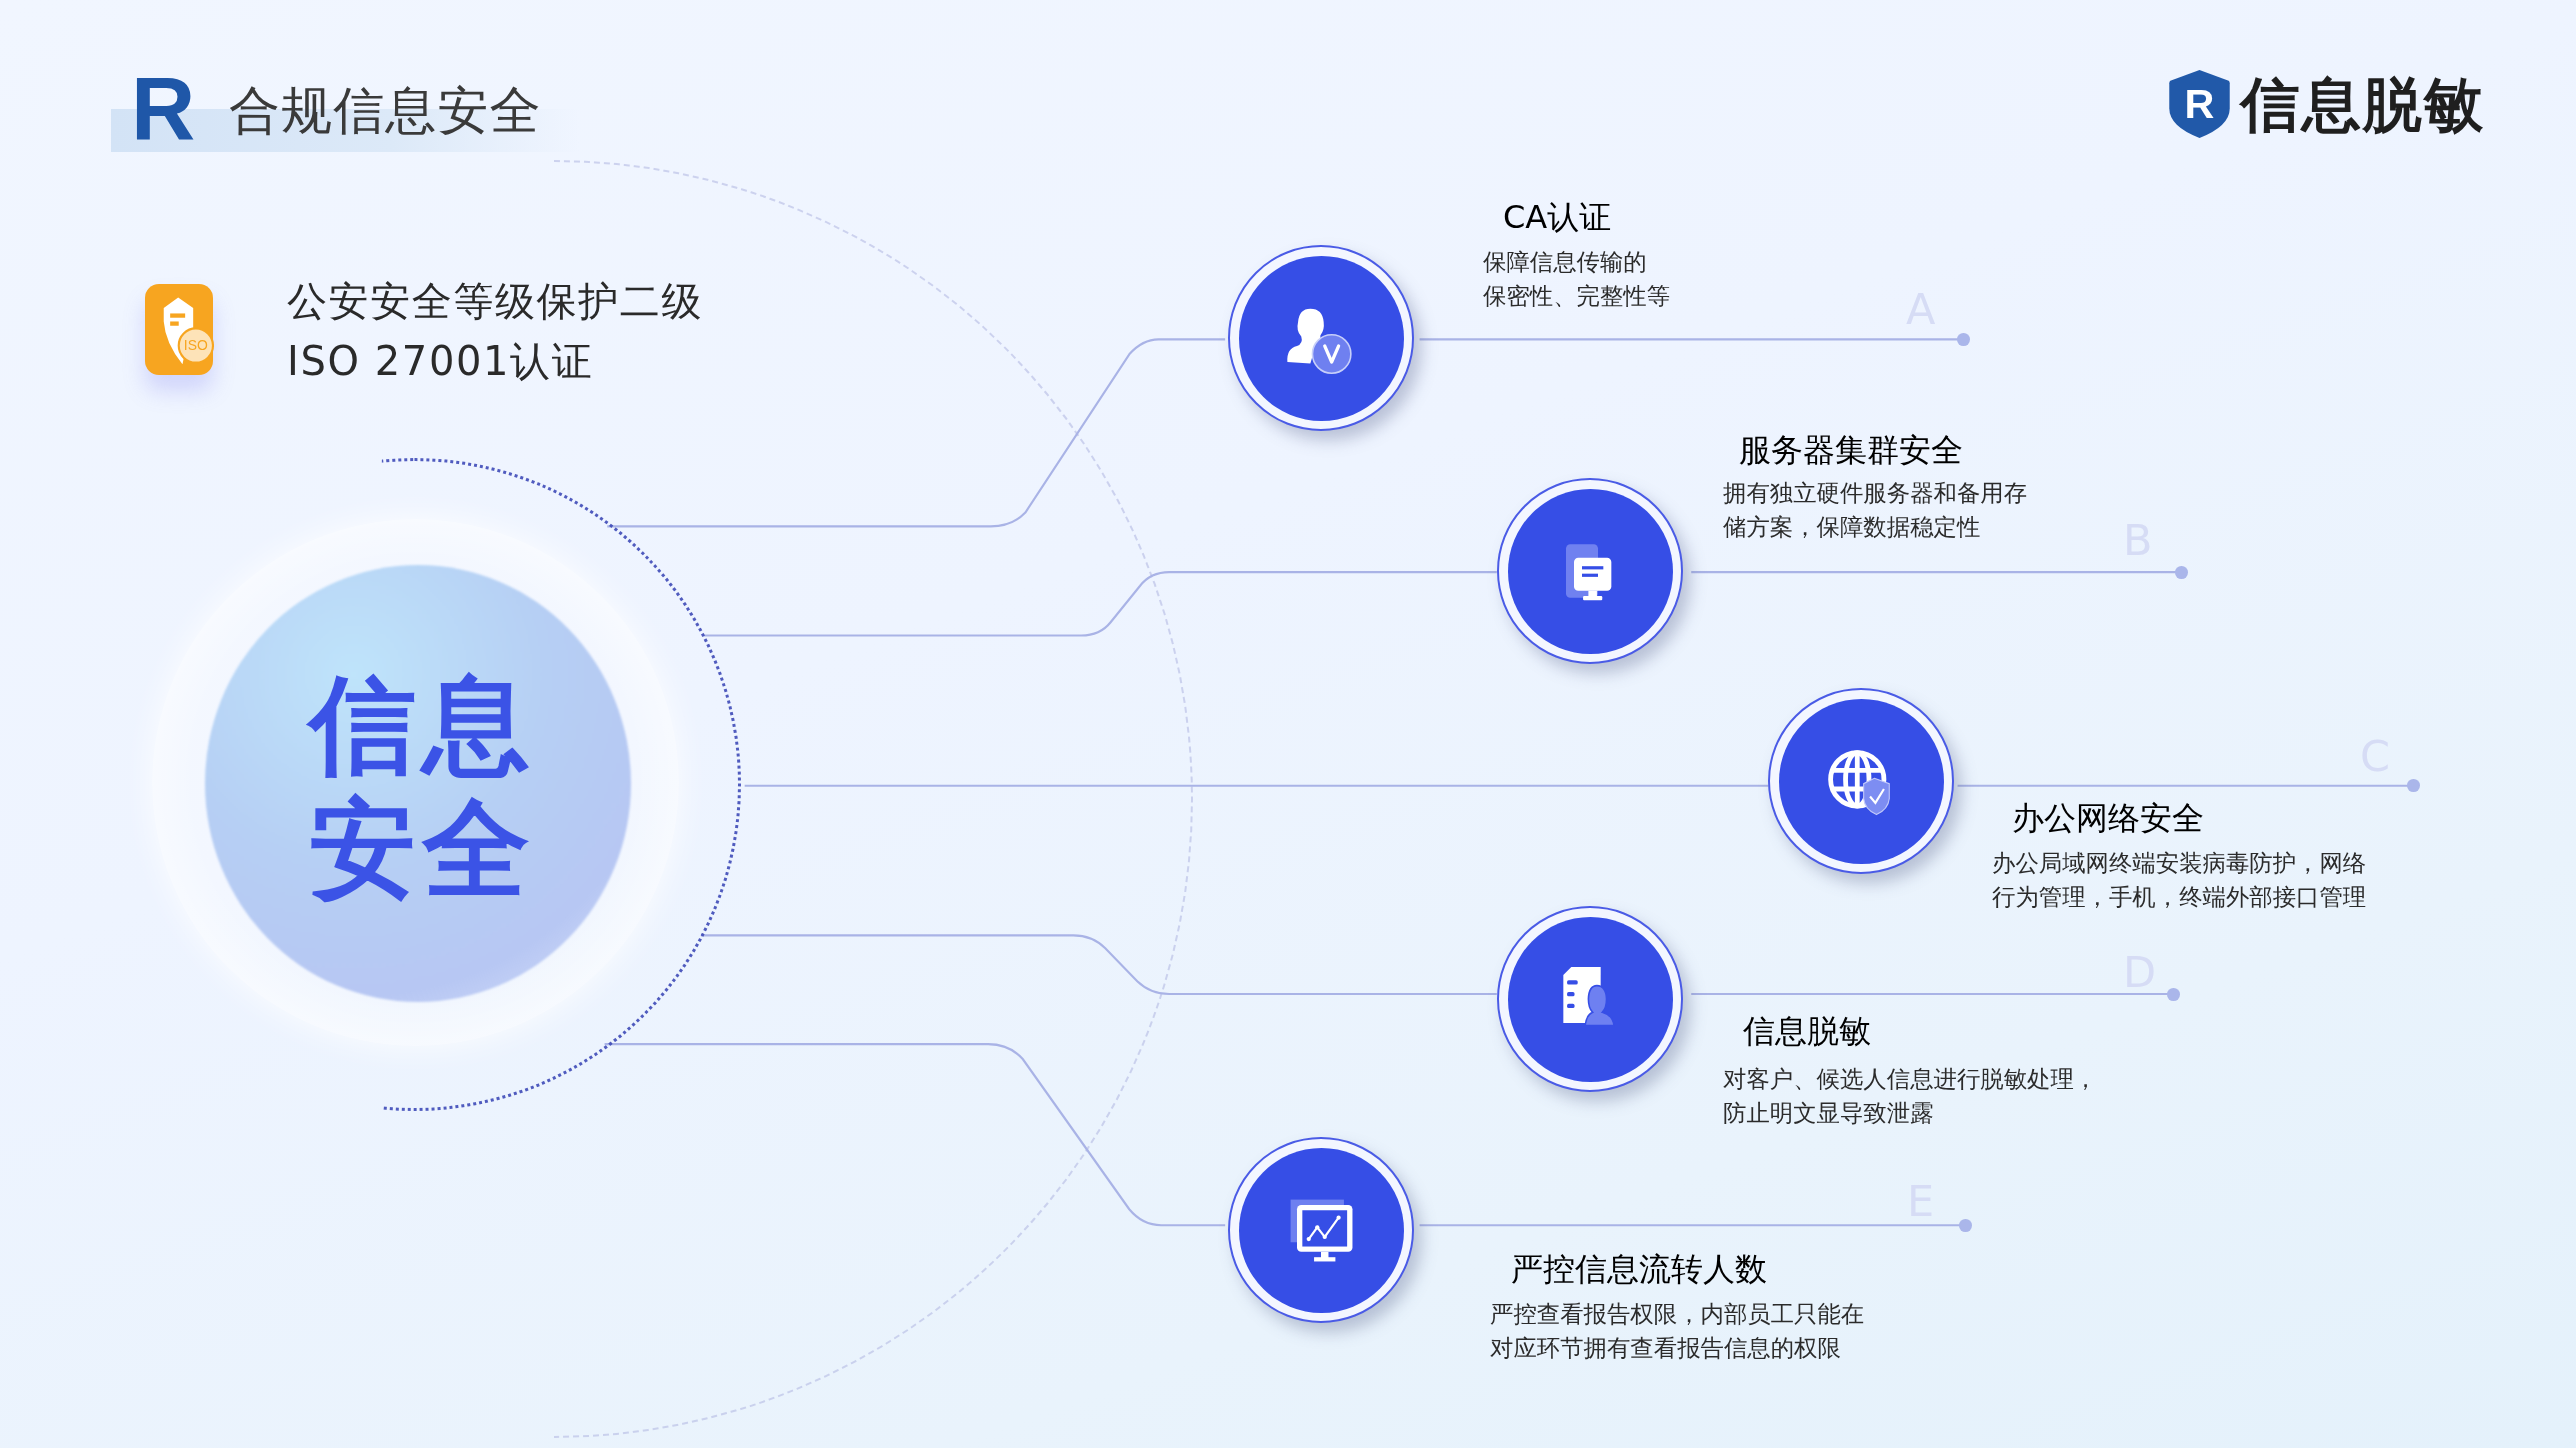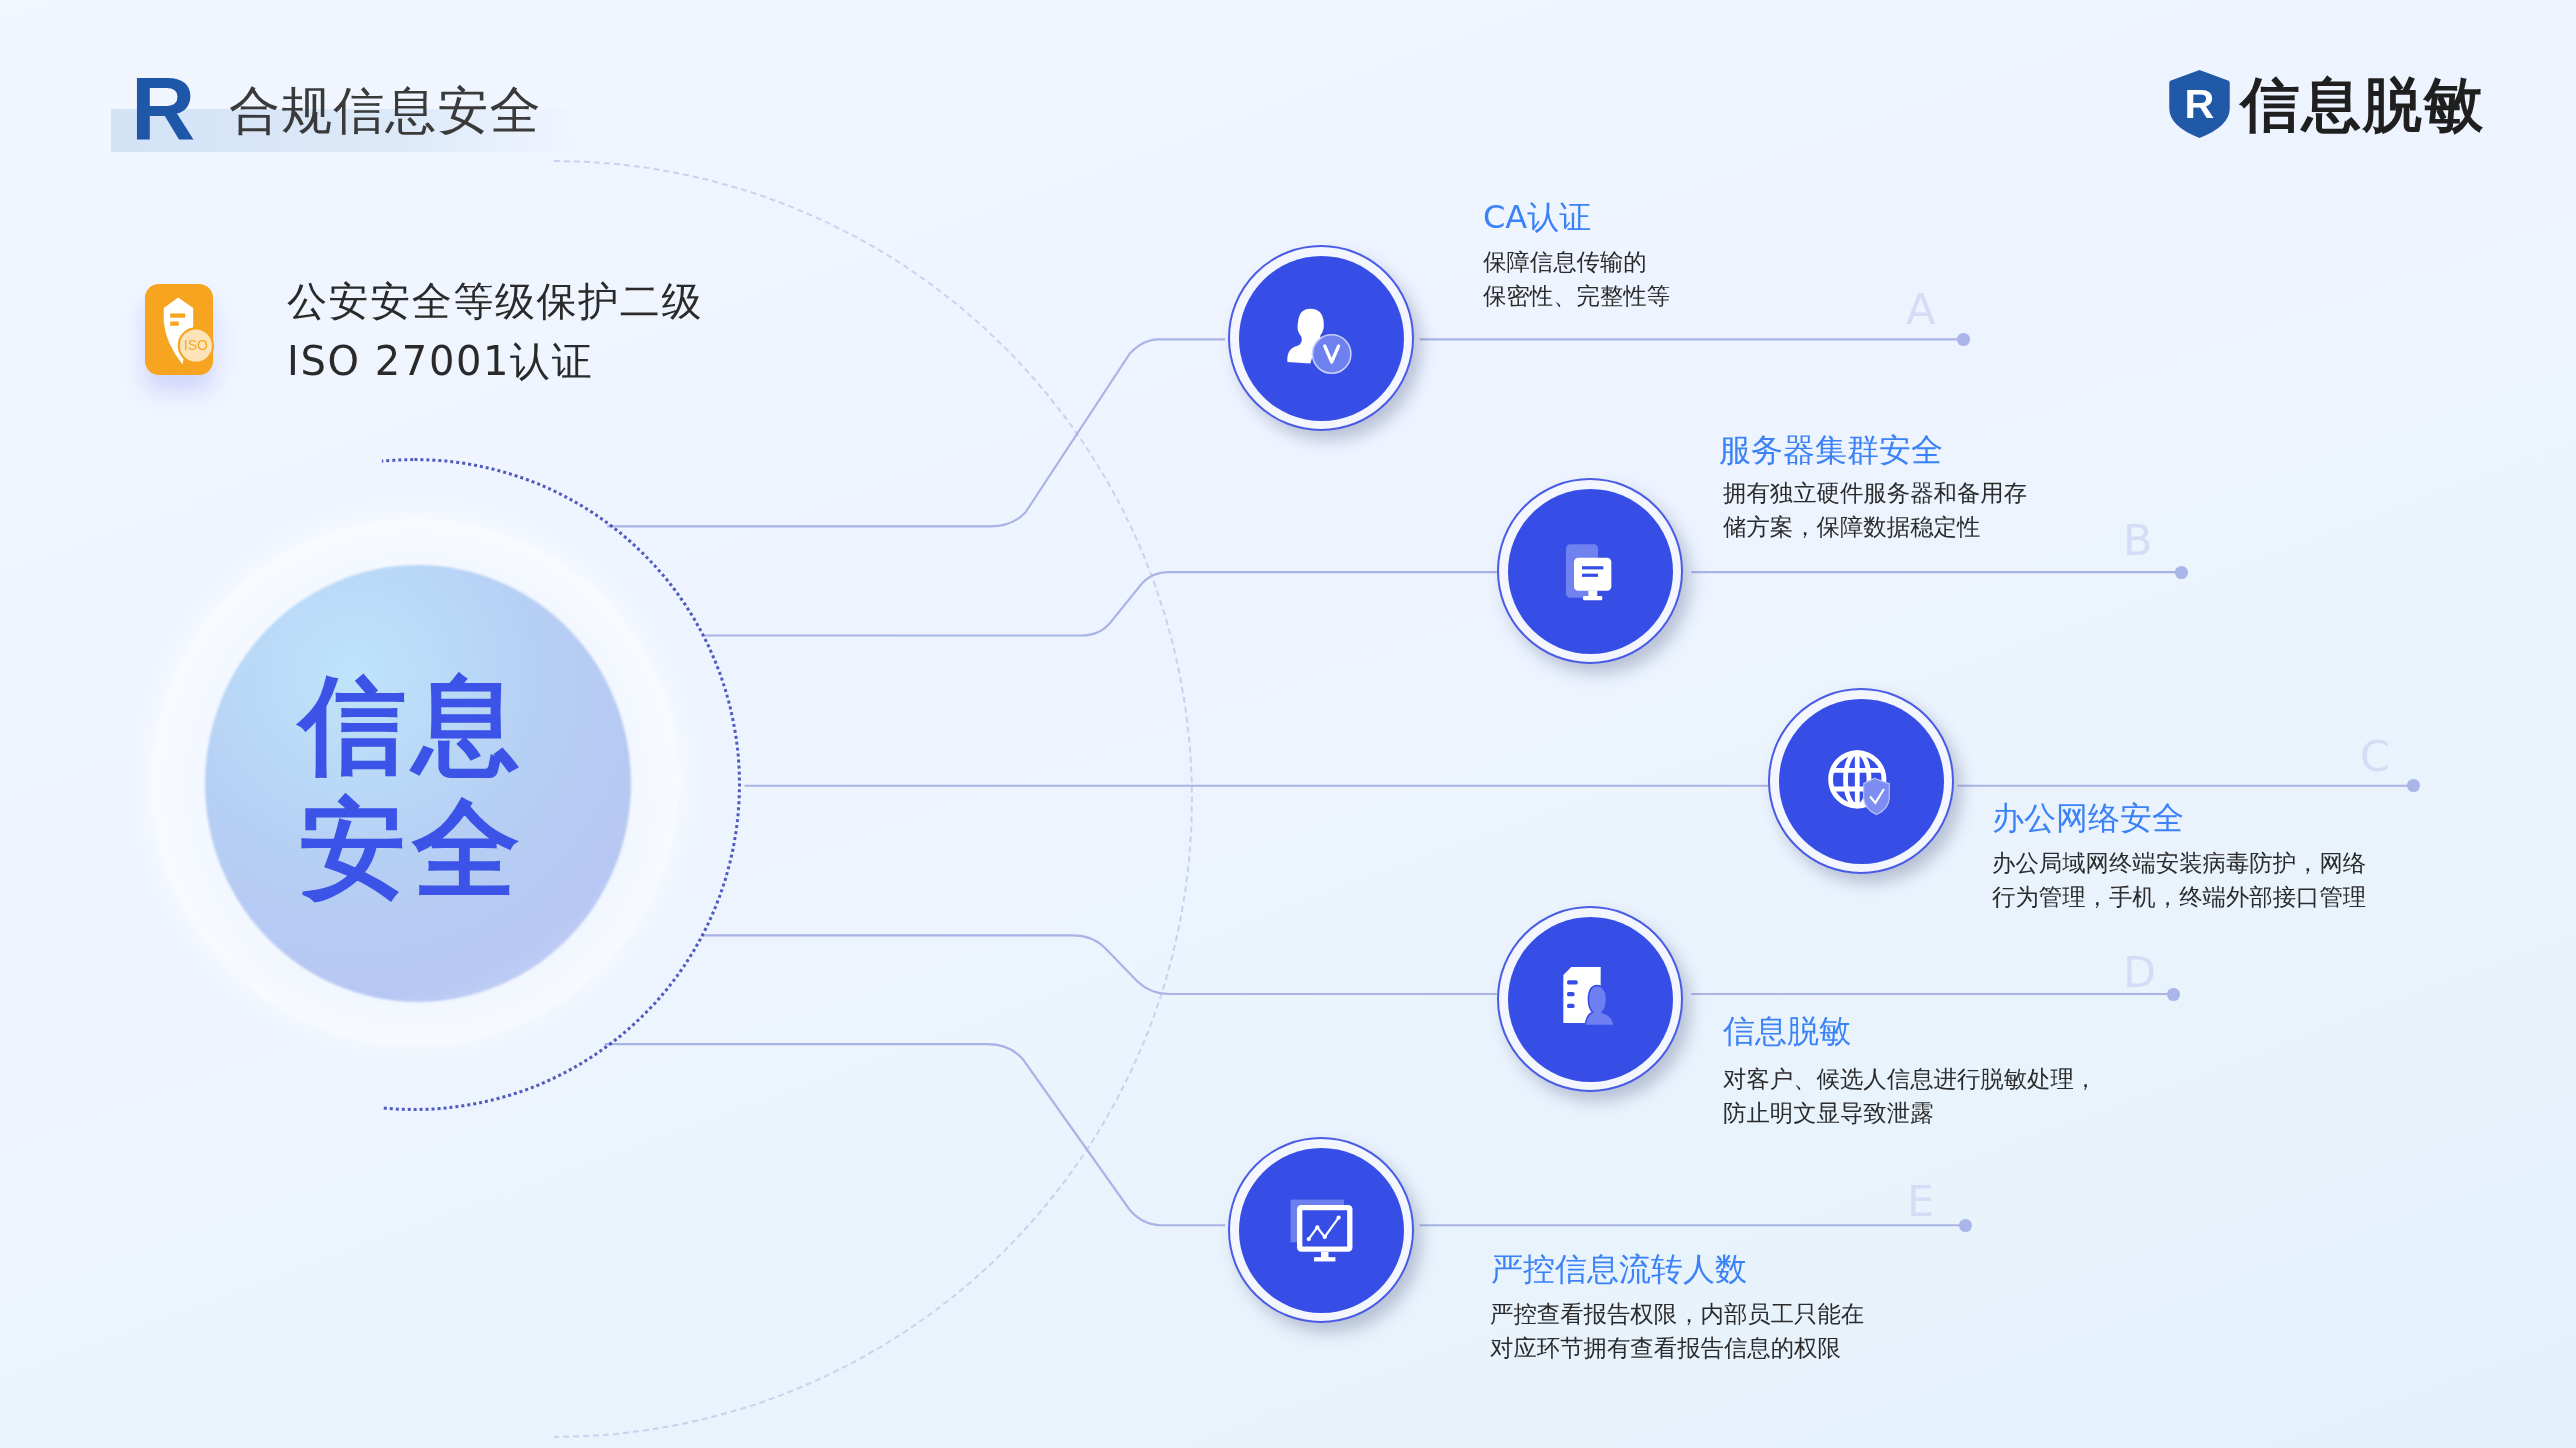--- a/index.html
+++ b/index.html
@@ -27,31 +27,31 @@
     border:2.1px dashed rgba(175,180,225,0.55); box-sizing:border-box;
     clip-path: inset(0 0 0 50%); }
   .dotted-ring { left:88px; top:458px; width:653px; height:653px; border-radius:50%;
     border:3.7px dotted #3f4bb8; box-sizing:border-box; clip-path: inset(0 0 0 45%); opacity:.9; }
   .halo { left:152px; top:519px; width:527px; height:527px; border-radius:50%;
     background: radial-gradient(circle at 50% 50%, rgba(255,255,255,0.3) 60%, rgba(255,255,255,0.95) 86%, rgba(255,255,255,0.4) 100%);
     box-shadow: 0 0 32px rgba(255,255,255,0.8); }
   .core { left:205px; top:565px; width:426px; height:437px; border-radius:50%;
     background: radial-gradient(circle at 35% 25%, #bfe4fb 0%, #b6cff4 45%, #b7c7f3 75%, rgba(200,210,250,0.6) 100%);
     filter: blur(1.1px); }
-  .core-text { left:299px; top:663px; font-size:107px; font-weight:bold; line-height:1.16;
+  .core-text { left:309px; top:663px; font-size:107px; font-weight:bold; line-height:1.16;
     color:#3b53e6; letter-spacing:6.4px; text-align:left; }
   
   svg.lines { left:0; top:0; }
   
   .node { width:186px; height:186px; border-radius:50%; box-sizing:border-box;
     border:2.7px solid #4a5be6; background:#f3f6ff; box-shadow: 7.5px 9.6px 16px rgba(90,100,140,0.35);
     display:flex; align-items:center; justify-content:center; }
   .node-inner { width:165px; height:165px; border-radius:50%; background:#364ee6;
     display:flex; align-items:center; justify-content:center; }
-  .node-title { font-size:32px; color:#3b82f6; line-height:1; white-space:nowrap; }
+  .node-title { font-size:32px; color:#000000; line-height:1; white-space:nowrap;margin-left:20px; }
   .node-desc { font-size:23.4px; color:#2b2b2b; line-height:1.45; white-space:nowrap; }
   .letter { font-size:43px; color:#d6dcf5; line-height:1; font-family:"DejaVu Sans",sans-serif; }
   .end-dot { width:12.8px; height:12.8px; border-radius:50%; background:#aab6ea; }
 </style>
 </head>
 <body>
 
 <div class="abs title-band"></div>
 <div class="abs title-r">R</div>
 <div class="abs title-text">合规信息安全</div>

